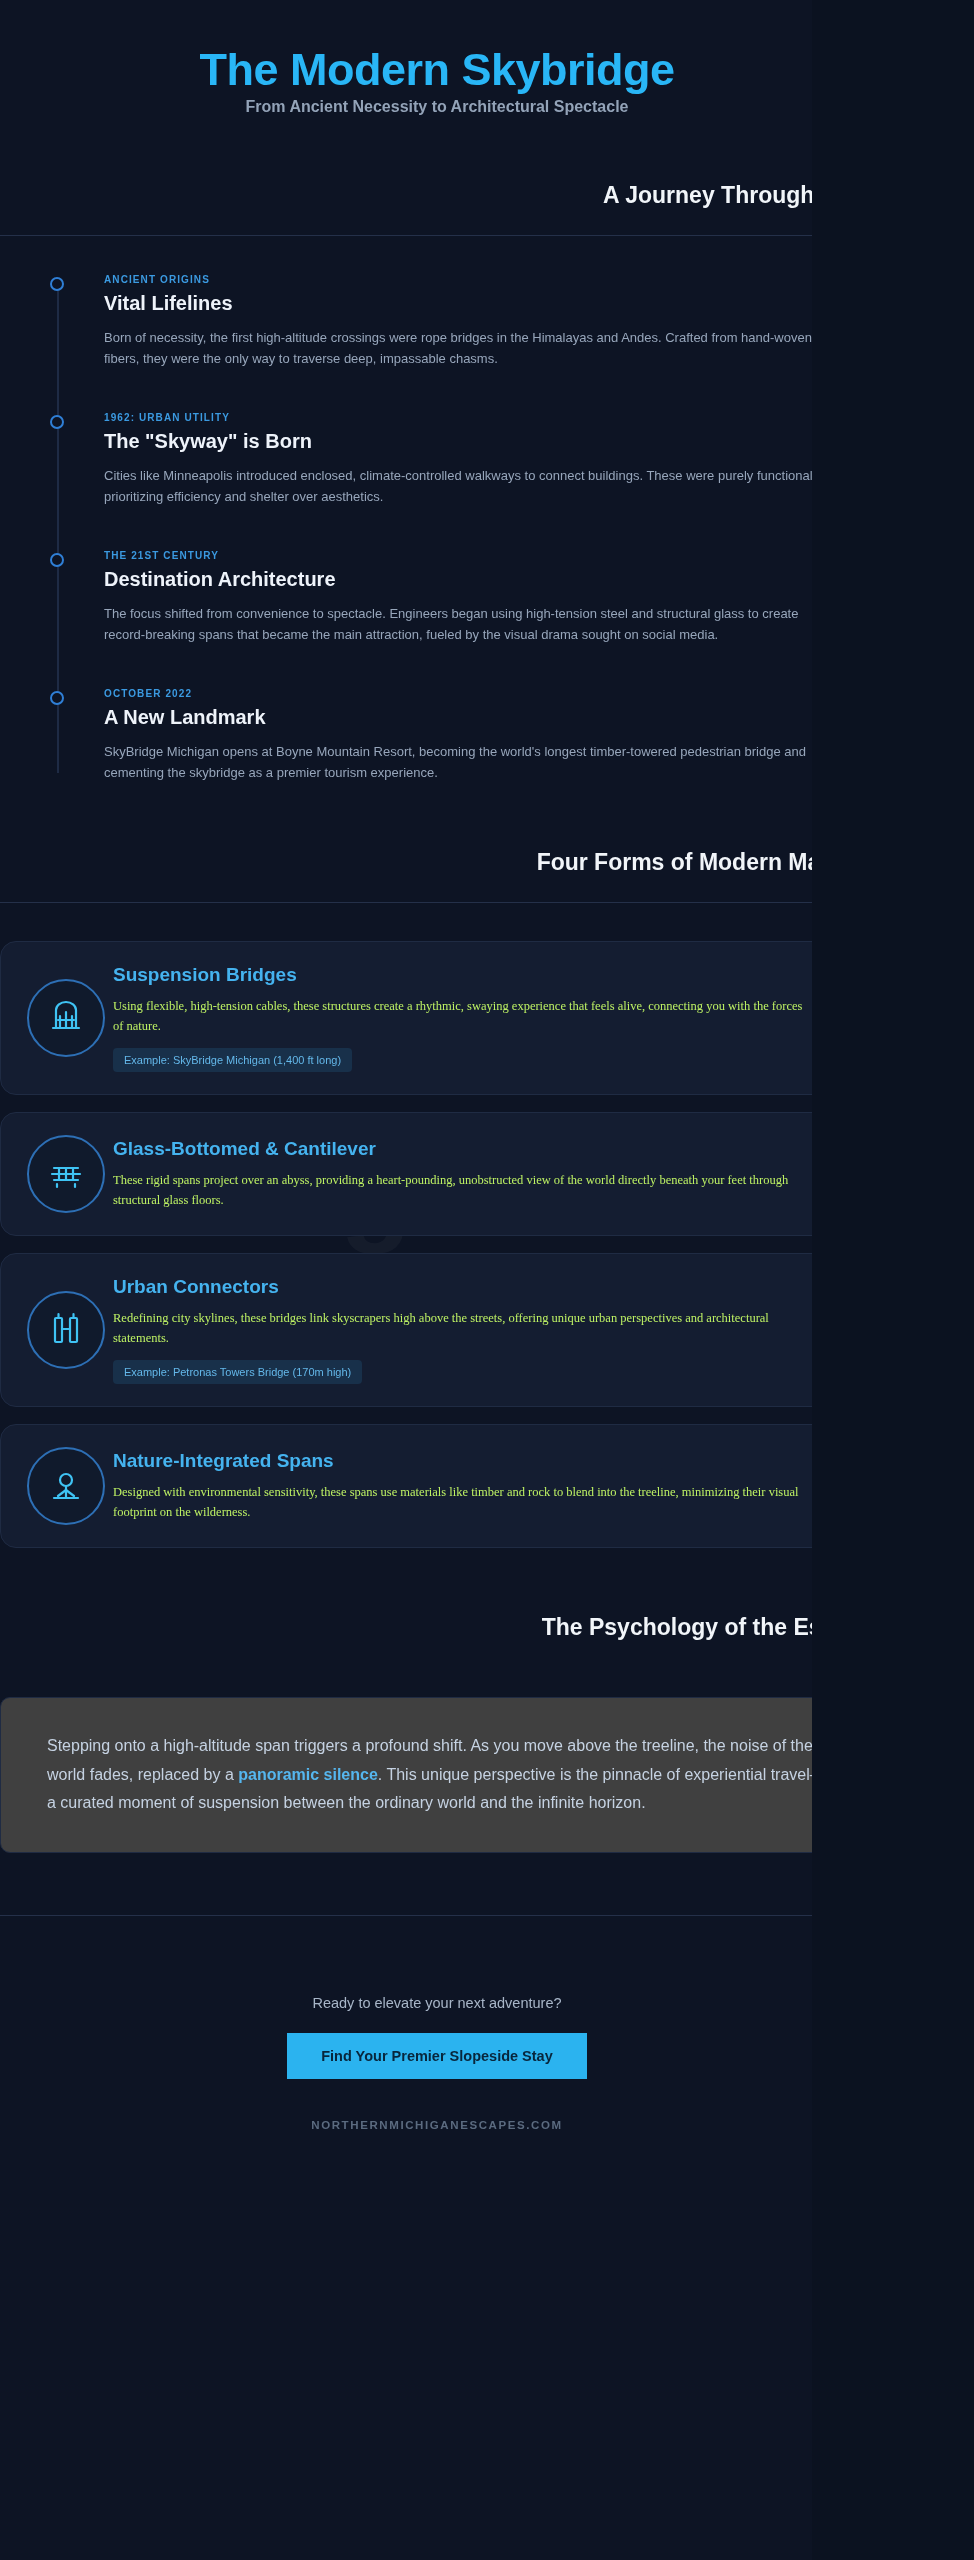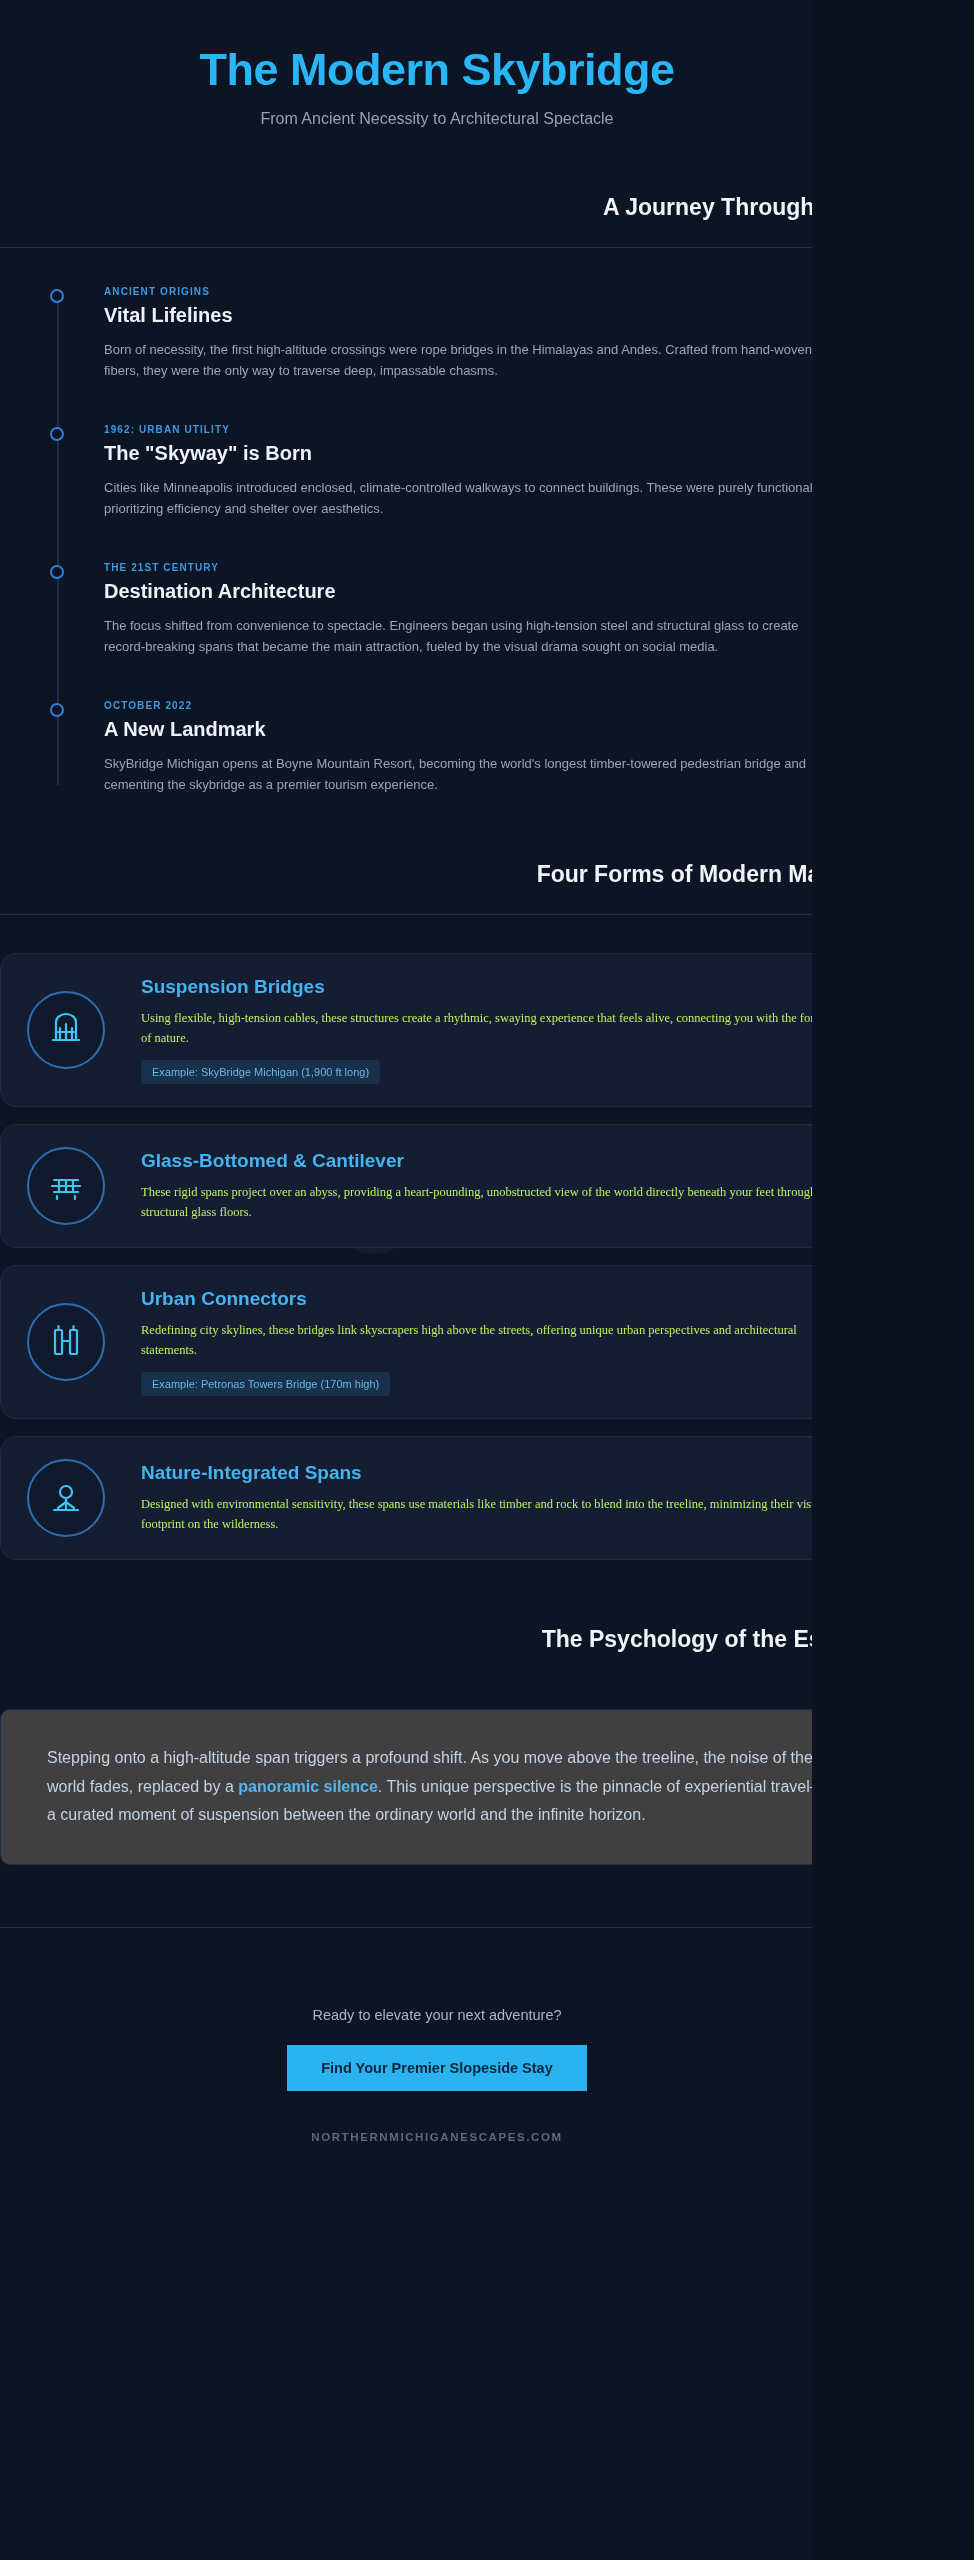--- a/index.html
+++ b/index.html
@@ -40,24 +40,24 @@
   
   .header { padding-top: 44px; text-align: center; }
   .title {
     font-size: 45px;
     font-weight: bold;
     color: #29b6f6;
     letter-spacing: -0.5px;
     line-height: 1.15;
   }
   .subtitle {
-    margin-top: 14px;
+    margin-top: 2px;
     font-size: 16px;
     color: #93a3b8;
-    font-weight: normal;
+    font-weight: bold;
   }
 
   
   .section-head {
     margin-top: 66px;
     text-align: right;
   }
   .section-head h2 {
     font-size: 23px;
     color: #f1f5f9;
@@ -123,21 +123,21 @@
 
   
   .cards { margin-top: 38px; }
   .card {
     background: #141d31;
     border: 1px solid #1f2b43;
     border-radius: 16px;
     padding: 22px 26px;
     display: flex;
     align-items: center;
-    gap: 36px;
+    gap: 8px;
     margin-bottom: 17px;
   }
   .card:last-child { margin-bottom: 0; }
   .card-icon {
     flex: 0 0 auto;
     width: 78px;
     height: 78px;
     border-radius: 50%;
     border: 2px solid #2d6fb5;
     background: #101a2c;
@@ -289,21 +289,21 @@
             <path d="M7 30 H33"></path>
             <path d="M14 30 V18"></path>
               <path d="M20 30 V14"></path>
               <path d="M26 30 V18"></path>
             <path d="M12 22 H28"></path>
           </svg>
         </div>
         <div class="card-main">
           <div class="card-title">Suspension Bridges</div>
           <div class="card-desc">Using flexible, high-tension cables, these structures create a rhythmic, swaying experience that feels alive, connecting you with the forces of nature.</div>
-          <span class="card-tag">Example: SkyBridge Michigan (1,900 ft long)</span>
+          <span class="card-tag">Example: SkyBridge Michigan (1,400 ft long)</span>
         </div>
       </div>
 
       <div class="card">
         <div class="card-icon">
           <svg width="40" height="40" viewBox="0 0 40 40" fill="none" stroke="#3fc3f4" stroke-width="2.2" stroke-linecap="round">
             <path d="M8 14 H32"></path>
             <path d="M6 20 H34"></path>
             <path d="M8 26 H32"></path>
             <path d="M13 14 V26"></path>

